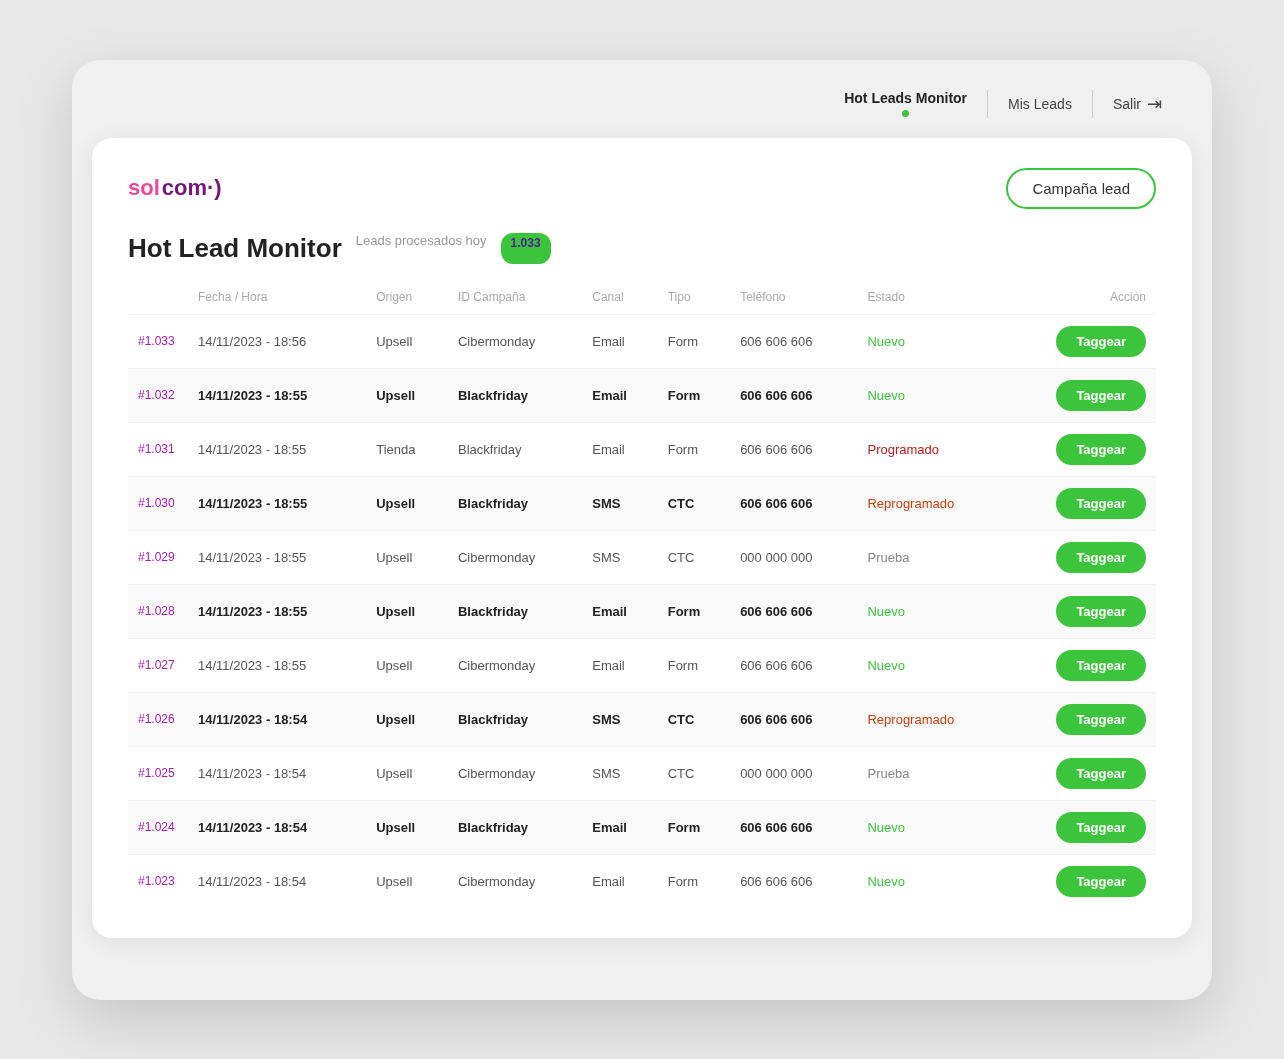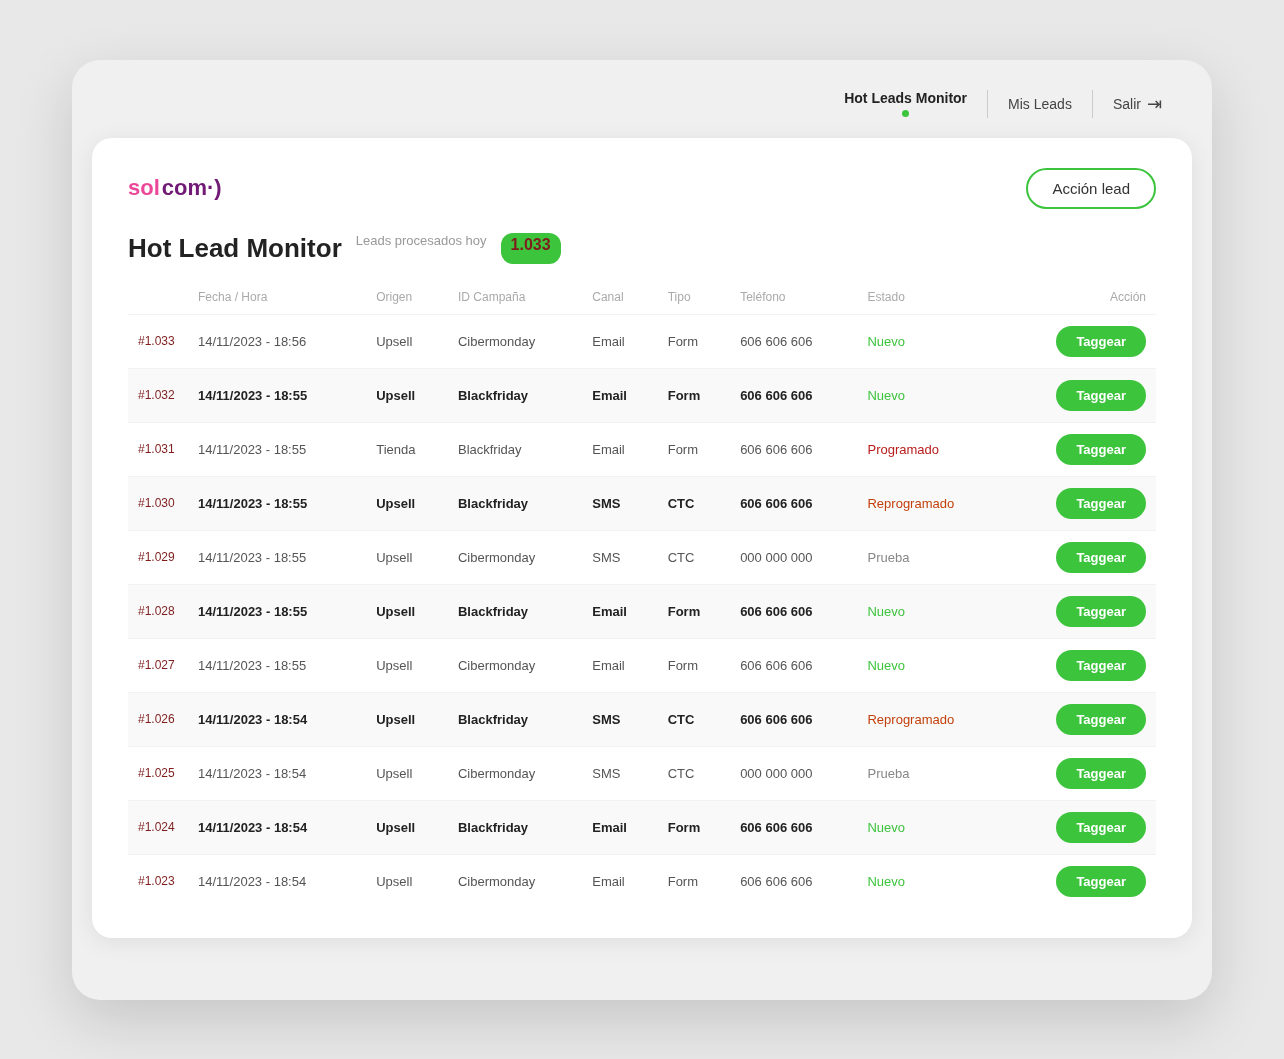--- a/index.html
+++ b/index.html
@@ -108,22 +108,22 @@
       font-size: 26px;
       font-weight: 700;
       color: #222;
     }
     .leads-processed-label {
       font-size: 13px;
       color: #999;
     }
     .badge {
       background: #3dc43d;
-      color: #7f1d1d;
-      font-size: 16px;
+      color: #4c1d95;
+      font-size: 12px;
       font-weight: 700;
       padding: 3px 10px;
       border-radius: 12px;
     }
     table {
       width: 100%;
       border-collapse: collapse;
     }
     thead th {
       font-size: 12px;
@@ -143,21 +143,21 @@
       padding: 11px 10px;
       font-size: 13px;
       color: #555;
     }
     tbody td.bold {
       font-weight: 700;
       color: #222;
     }
     tbody td.id-col {
       font-size: 12px;
-      color: #7f1d1d;
+      color: #a21caf;
       width: 60px;
     }
     .status-nuevo { color: #3dc43d; font-size: 13px; }
     .status-programado { color: #b91c1c; font-size: 13px; }
     .status-reprogramado { color: #c2410c; font-size: 13px; }
     .status-prueba { color: #888; font-size: 13px; }
     .taggear-btn {
       background: #3dc43d;
       color: #fff;
       border: none;
@@ -189,21 +189,21 @@
     </span>
   </div>
 
   <div class="card">
 
     <div class="card-header">
       <div class="logo">
         <span class="logo-sol">sol</span>
         <span class="logo-com">com·)</span>
       </div>
-      <button class="add-lead-btn">Acción lead</button>
+      <button class="add-lead-btn">Campaña lead</button>
     </div>
 
     <div class="section-title-row">
       <span class="section-title">Hot Lead Monitor</span>
       <span class="leads-processed-label">Leads procesados hoy</span>
       <span class="badge">1.033</span>
     </div>
 
     <table>
       <thead>

